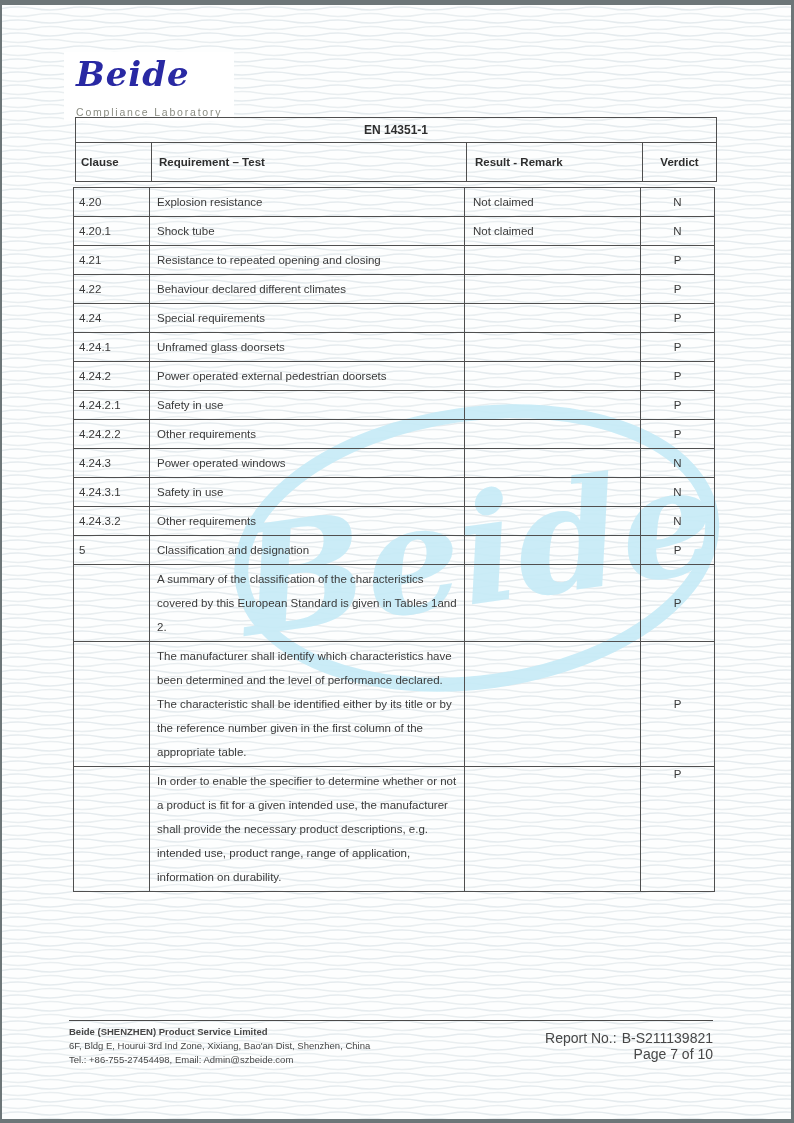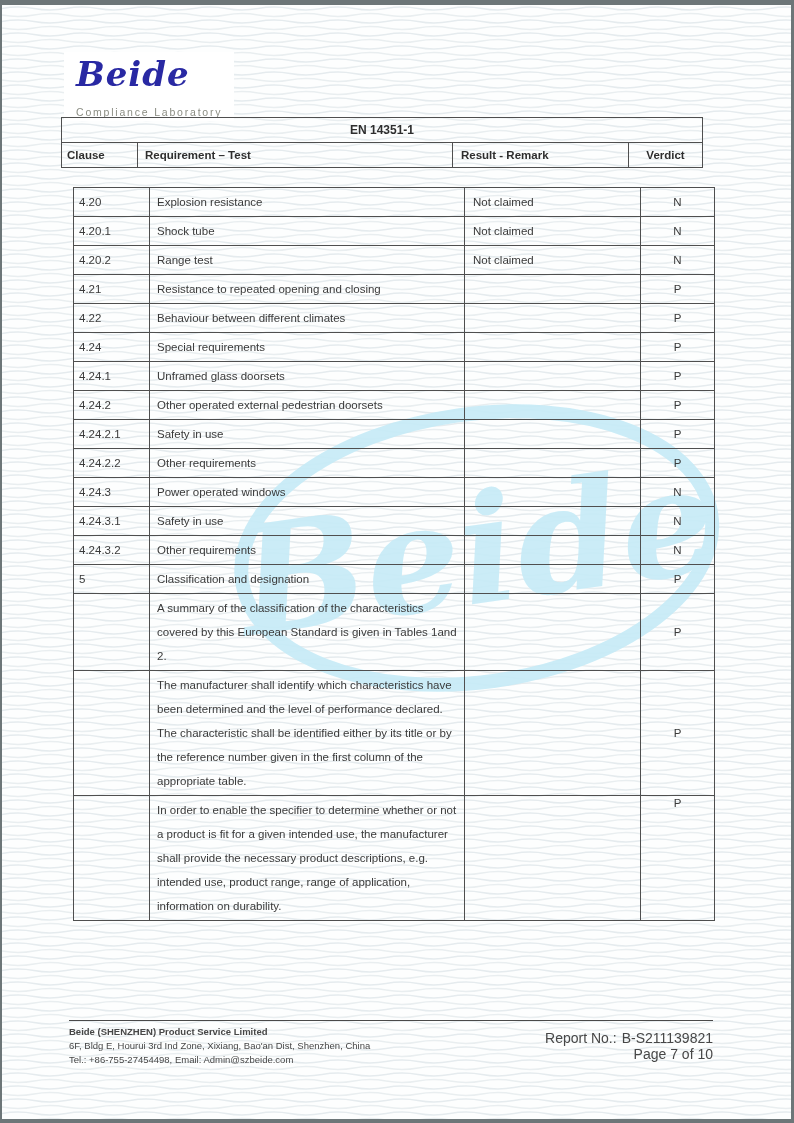--- a/index.html
+++ b/index.html
@@ -32,26 +32,26 @@
     font-size: 34px; line-height: 1;
     color: #2929a3; letter-spacing: 1px;
   }
   .logo-sub {
     font-size: 10.5px; color: #8b8d83;
     letter-spacing: 1.8px; margin-top: 15px; white-space: nowrap;
   }
 
   
   table { border-collapse: collapse; table-layout: fixed; }
-  .hdr-table { position: absolute; left: 59px; top: 112px; width: 641px; padding-left: 12px; }
+  .hdr-table { position: absolute; left: 73px; top: 112px; width: 641px; padding-left: 12px; }
   .body-table { position: absolute; left: 71px; top: 182px; width: 641px; padding-left: 28px; }
   th, td { border: 1px solid #4f4f4f; font-size: 11.5px; overflow: hidden; }
   th { font-weight: bold; color: #2e2e2e; }
   .hdr-table .title-cell { text-align: center; height: 25px; font-size: 12px; }
-  .hdr-table th { height: 25px; text-align: left; }
+  .hdr-table th { height: 39px; text-align: left; }
   .c-clause  { padding-left: 5px; }
   .c-req     { padding-left: 7px; }
   .c-result  { padding-left: 8px; }
   .c-verdict { text-align: center !important; padding-left: 0; }
 
   .body-table td { height: 24px; vertical-align: middle; color: #3a3a3a; }
   .col-clause  { padding-left: 5px; }
   .col-req     { padding: 2px 2px 2px 7px; line-height: 24px; }
   .col-result  { padding-left: 8px; }
   .col-verdict { text-align: center; }
@@ -130,37 +130,31 @@
         <td class="col-verdict">N</td>
       </tr>
 
       <tr>
         <td class="col-clause">4.20.1</td>
         <td class="col-req">Shock tube</td>
         <td class="col-result">Not claimed</td>
         <td class="col-verdict">N</td>
       </tr>
 
-      <tr>
-        <td class="col-clause">4.20.2</td>
-        <td class="col-req">Range test</td>
-        <td class="col-result">Not claimed</td>
-        <td class="col-verdict">N</td>
-      </tr>
 
       <tr>
         <td class="col-clause">4.21</td>
         <td class="col-req">Resistance to repeated opening and closing</td>
         <td class="col-result"></td>
         <td class="col-verdict">P</td>
       </tr>
 
       <tr>
         <td class="col-clause">4.22</td>
-        <td class="col-req">Behaviour between different climates</td>
+        <td class="col-req">Behaviour declared different climates</td>
         <td class="col-result"></td>
         <td class="col-verdict">P</td>
       </tr>
 
 
       <tr>
         <td class="col-clause">4.24</td>
         <td class="col-req">Special requirements</td>
         <td class="col-result"></td>
         <td class="col-verdict">P</td>
@@ -168,21 +162,21 @@
 
       <tr>
         <td class="col-clause">4.24.1</td>
         <td class="col-req">Unframed glass doorsets</td>
         <td class="col-result"></td>
         <td class="col-verdict">P</td>
       </tr>
 
       <tr>
         <td class="col-clause">4.24.2</td>
-        <td class="col-req">Other operated external pedestrian doorsets</td>
+        <td class="col-req">Power operated external pedestrian doorsets</td>
         <td class="col-result"></td>
         <td class="col-verdict">P</td>
       </tr>
 
       <tr>
         <td class="col-clause">4.24.2.1</td>
         <td class="col-req">Safety in use</td>
         <td class="col-result"></td>
         <td class="col-verdict">P</td>
       </tr>

